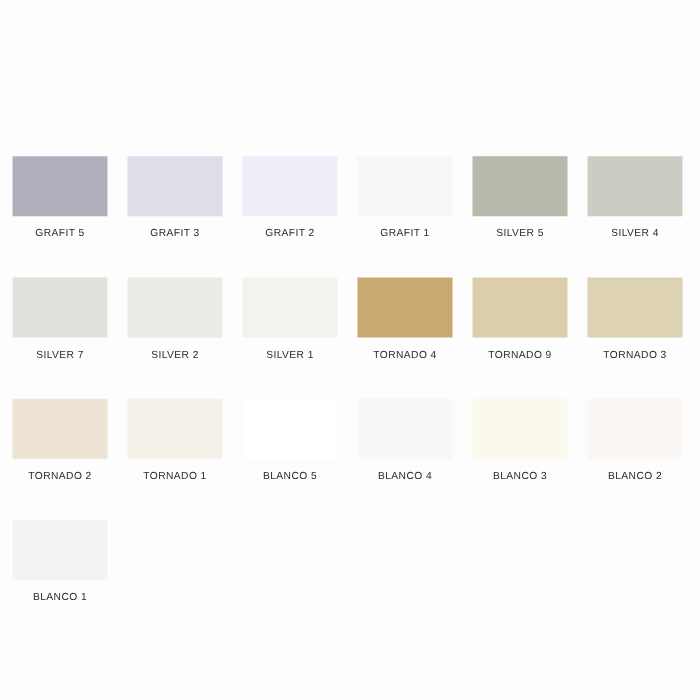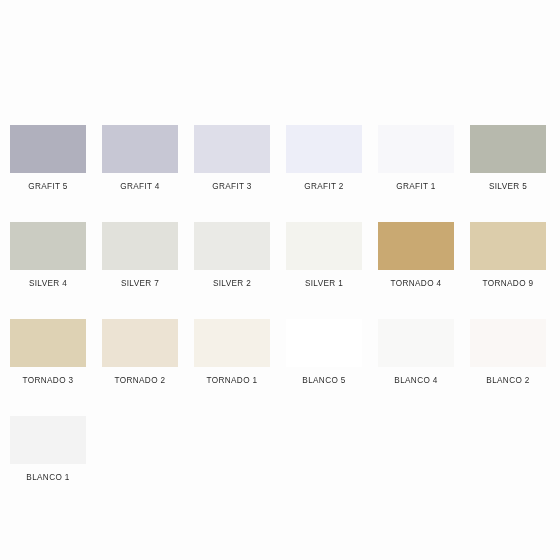--- a/index.html
+++ b/index.html
@@ -58,24 +58,20 @@
 </head>
 <body style="background: rgb(253, 253, 253);">
 
 <div id="palette-root" style="background: rgb(253, 253, 253);">
   <div class="swatch-grid">
       <div class="swatch-cell">
         <div class="swatch-chip" style="background: rgb(176, 176, 189);"></div>
         <div class="swatch-label">GRAFIT 5</div>
       </div>
       <div class="swatch-cell">
-        <div class="swatch-chip" style="background: rgb(199, 199, 212);"></div>
-        <div class="swatch-label">GRAFIT 4</div>
-      </div>
-      <div class="swatch-cell">
         <div class="swatch-chip" style="background: rgb(222, 222, 233);"></div>
         <div class="swatch-label">GRAFIT 3</div>
       </div>
       <div class="swatch-cell">
         <div class="swatch-chip" style="background: rgb(237, 238, 248);"></div>
         <div class="swatch-label">GRAFIT 2</div>
       </div>
       <div class="swatch-cell">
         <div class="swatch-chip" style="background: rgb(247, 247, 250);"></div>
         <div class="swatch-label">GRAFIT 1</div>
@@ -122,20 +118,24 @@
       </div>
       <div class="swatch-cell">
         <div class="swatch-chip" style="background: rgb(255, 255, 255);"></div>
         <div class="swatch-label">BLANCO 5</div>
       </div>
       <div class="swatch-cell">
         <div class="swatch-chip" style="background: rgb(248, 248, 247);"></div>
         <div class="swatch-label">BLANCO 4</div>
       </div>
       <div class="swatch-cell">
+        <div class="swatch-chip" style="background: rgb(251, 249, 236);"></div>
+        <div class="swatch-label">BLANCO 3</div>
+      </div>
+      <div class="swatch-cell">
         <div class="swatch-chip" style="background: rgb(250, 247, 245);"></div>
         <div class="swatch-label">BLANCO 2</div>
       </div>
       <div class="swatch-cell">
         <div class="swatch-chip" style="background: rgb(243, 243, 243);"></div>
         <div class="swatch-label">BLANCO 1</div>
       </div>
     </div>
 </div>
 

